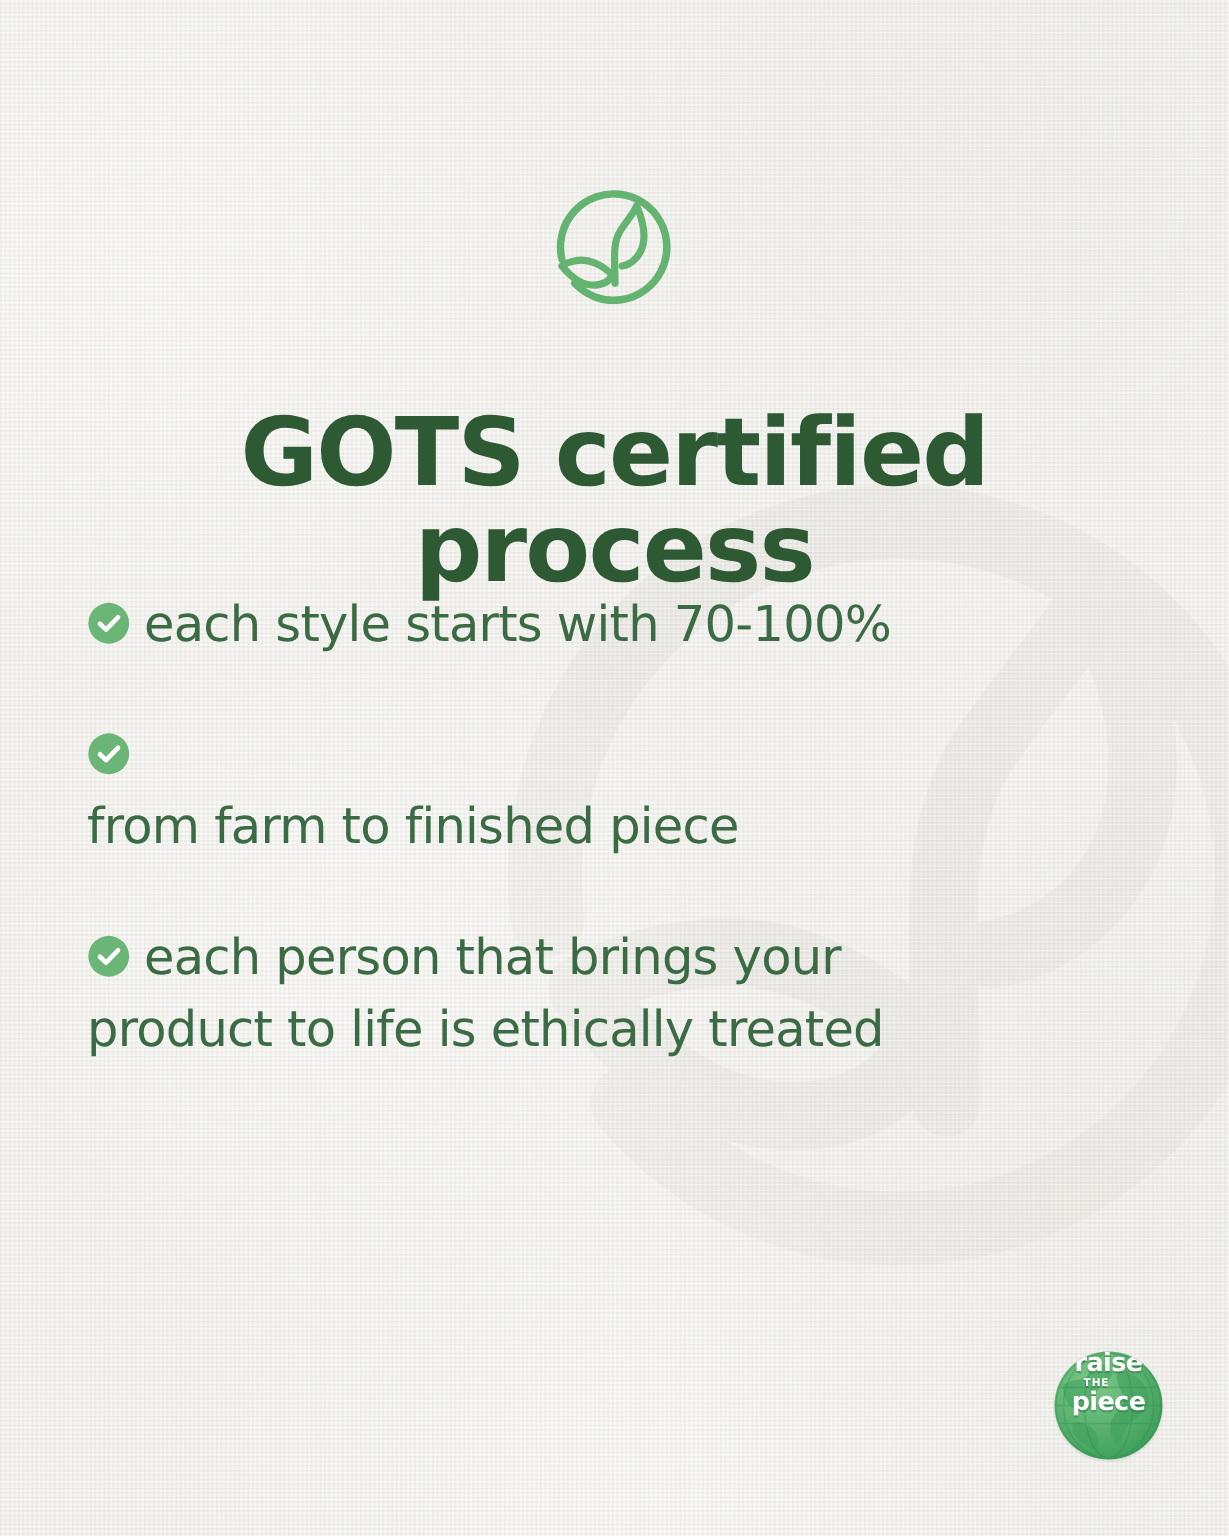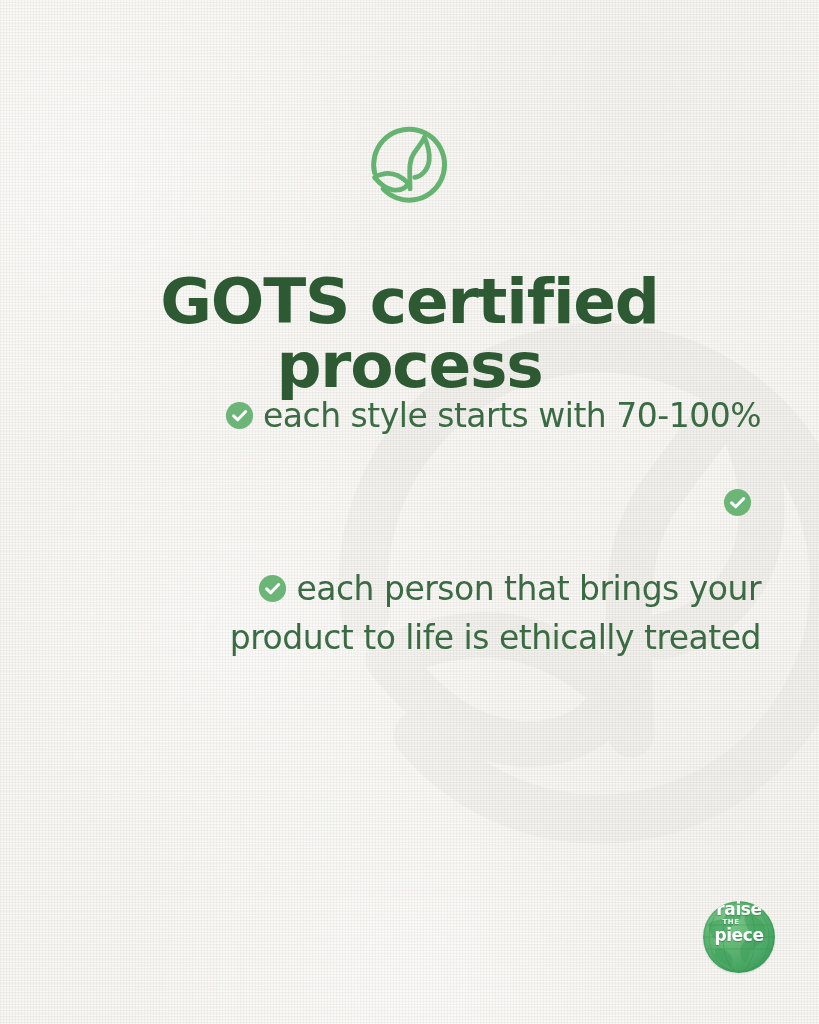--- a/index.html
+++ b/index.html
@@ -115,21 +115,21 @@
   
   .bullets {
     position: absolute;
     top: 392px;
     left: 0;
     width: 819px;
   }
   .bullet {
     position: relative;
     width: 819px;
-    text-align: right;
+    text-align: left;
     color: #3a6b44;
     font-family: "DejaVu Sans", sans-serif;
     font-weight: 400;
     font-size: 33px;
     line-height: 1.47;
     letter-spacing: -0.5px;
     box-sizing: border-box;
     padding: 0 58px;
   }
   .bullet + .bullet { margin-top: 38px; }
@@ -243,20 +243,21 @@
         </span><span class="bullet-text">each style starts with 70-100%</span><br>
       </div>
 
       <div class="bullet">
         <span class="check-icon">
           <svg viewBox="0 0 32 32" xmlns="http://www.w3.org/2000/svg" aria-hidden="true">
             <circle cx="16" cy="16" r="15" fill="#6bb677"></circle>
             <path d="M9.5 16.4 L14 20.7 L22.8 11.6" fill="none" stroke="#ffffff" stroke-width="3.4" stroke-linecap="round" stroke-linejoin="round"></path>
           </svg>
         </span><br>
+        <span class="bullet-text">from farm to finished piece</span>
       </div>
 
       <div class="bullet">
         <span class="check-icon">
           <svg viewBox="0 0 32 32" xmlns="http://www.w3.org/2000/svg" aria-hidden="true">
             <circle cx="16" cy="16" r="15" fill="#6bb677"></circle>
             <path d="M9.5 16.4 L14 20.7 L22.8 11.6" fill="none" stroke="#ffffff" stroke-width="3.4" stroke-linecap="round" stroke-linejoin="round"></path>
           </svg>
         </span><span class="bullet-text">each person that brings your</span><br>
         <span class="bullet-text">product to life is ethically treated</span>

